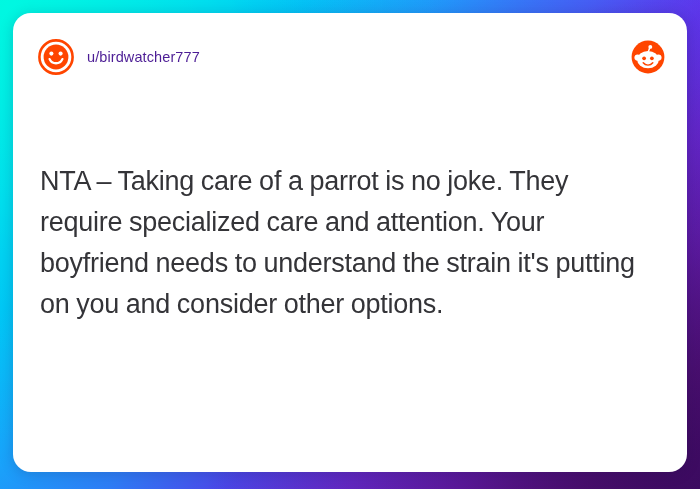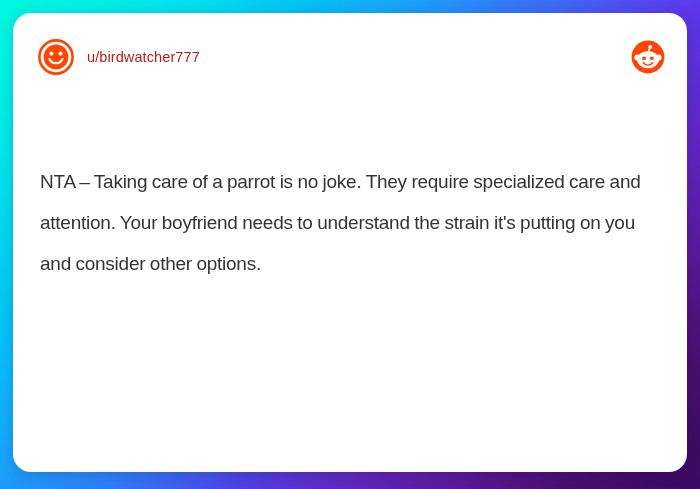--- a/index.html
+++ b/index.html
@@ -75,21 +75,21 @@
   .avatar {
     width: 38px;
     height: 38px;
     flex: 0 0 38px;
     display: block;
   }
 
   .username {
     margin-left: 12px;
     font-size: 14.5px;
-    color: #b91c1c;
+    color: #4c1d95;
     letter-spacing: 0.1px;
     white-space: nowrap;
   }
 
   .spacer { flex: 1 1 auto; }
 
   .brand-logo {
     width: 34px;
     height: 34px;
     flex: 0 0 34px;
@@ -98,21 +98,21 @@
 
   .card-body {
     position: absolute;
     left: 27px;
     top: 148px;
     right: 34px;
   }
 
   .post-text {
     margin: 0;
-    font-size: 19px;
+    font-size: 27px;
     line-height: 41px;
     color: #343438;
     letter-spacing: -0.25px;
     word-spacing: -0.5px;
     font-weight: 400;
   }
 </style>
 </head>
 <body>
 

